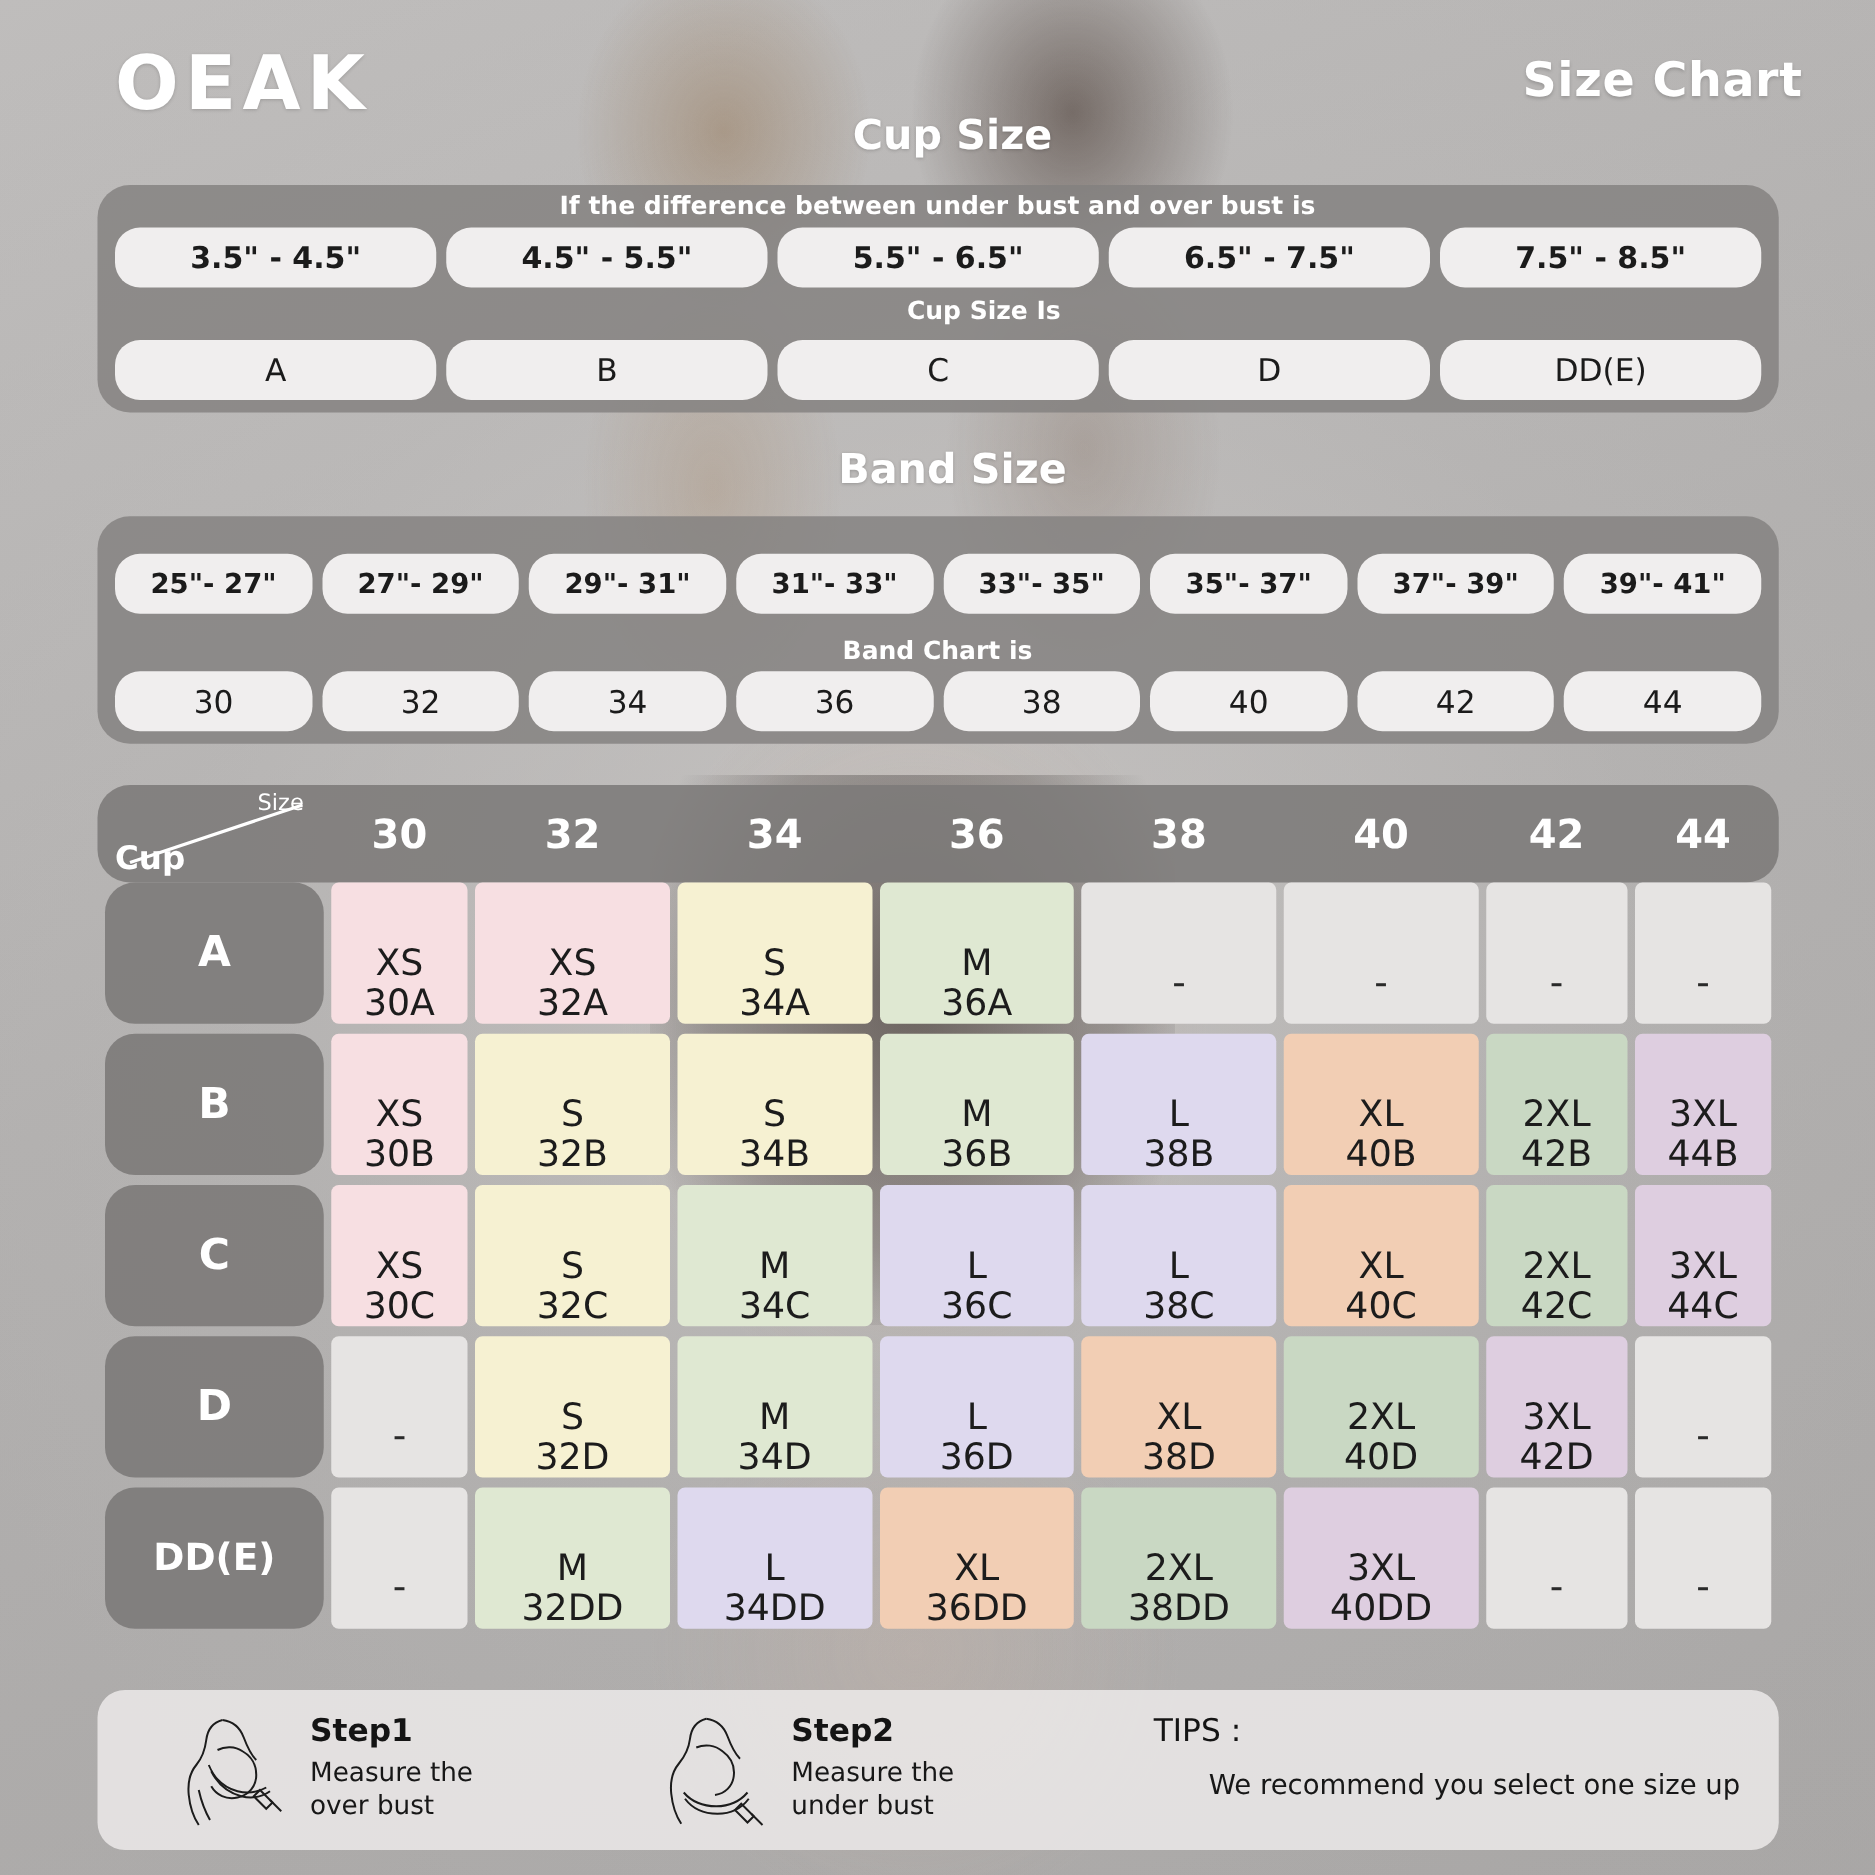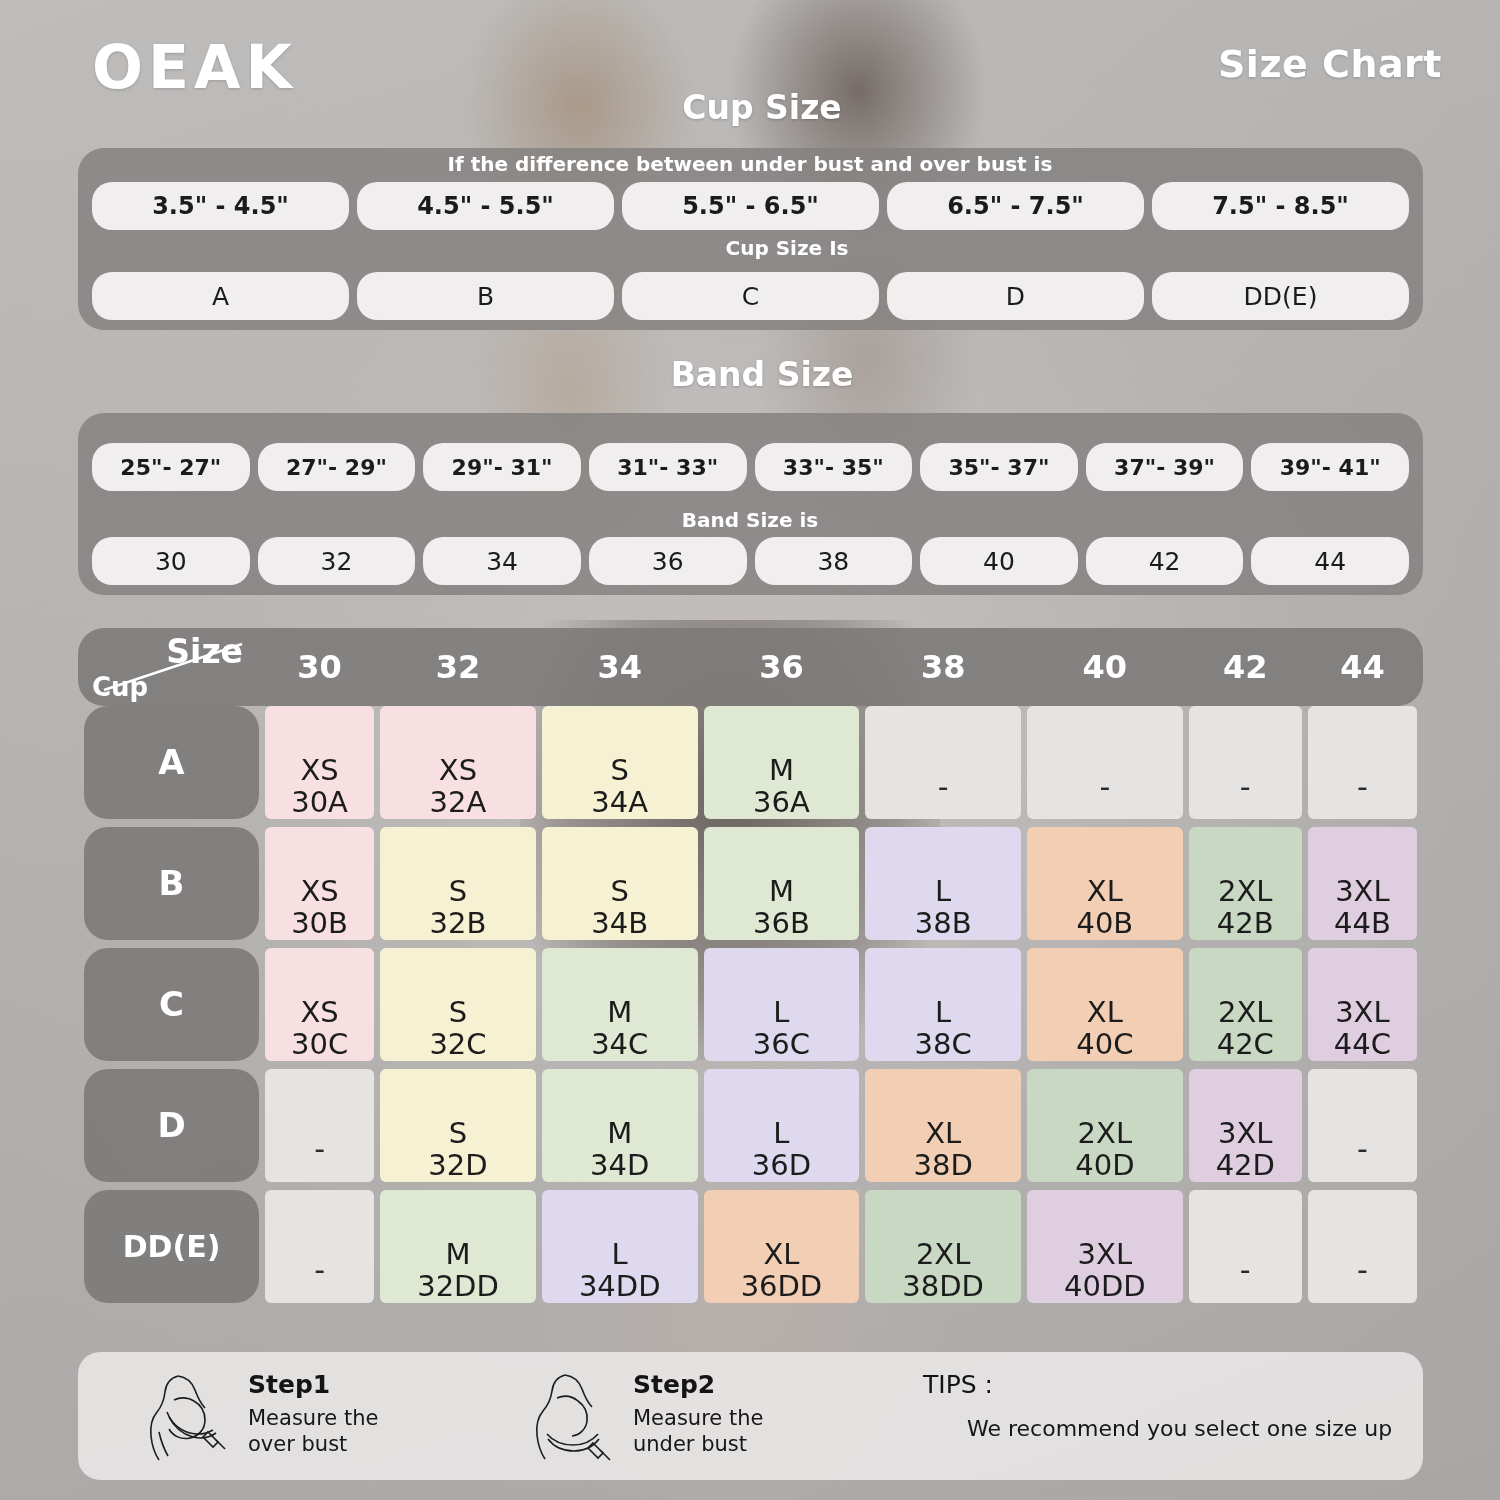--- a/index.html
+++ b/index.html
@@ -149,22 +149,22 @@
     width: 175px;
   }
   .corner-box {
     position: relative;
     height: 62px;
   }
   .corner-size {
     position: absolute;
     right: 16px;
     top: -4px;
-    font-size: 33px;
-    font-weight: bold;
+    font-size: 18px;
+    font-weight: normal;
     color: #fff;
   }
   .corner-cup {
     position: absolute;
     left: 8px;
     bottom: -4px;
     font-size: 26px;
     font-weight: bold;
     color: #fff;
   }
@@ -305,21 +305,21 @@
     <div class="pill" style="font-size:22px;">25"- 27"</div>
     <div class="pill" style="font-size:22px;">27"- 29"</div>
     <div class="pill" style="font-size:22px;">29"- 31"</div>
     <div class="pill" style="font-size:22px;">31"- 33"</div>
     <div class="pill" style="font-size:22px;">33"- 35"</div>
     <div class="pill" style="font-size:22px;">35"- 37"</div>
     <div class="pill" style="font-size:22px;">37"- 39"</div>
     <div class="pill" style="font-size:22px;">39"- 41"</div>
   </div>
 
-  <div class="sub-label" style="top:508px;">Band Size is</div>
+  <div class="sub-label" style="top:508px;">Band Chart is</div>
 
   <div class="pill-row" style="left:92px; top:537px; width:1317px;">
     <div class="pill plain">30</div>
     <div class="pill plain">32</div>
     <div class="pill plain">34</div>
     <div class="pill plain">36</div>
     <div class="pill plain">38</div>
     <div class="pill plain">40</div>
     <div class="pill plain">42</div>
     <div class="pill plain">44</div>

